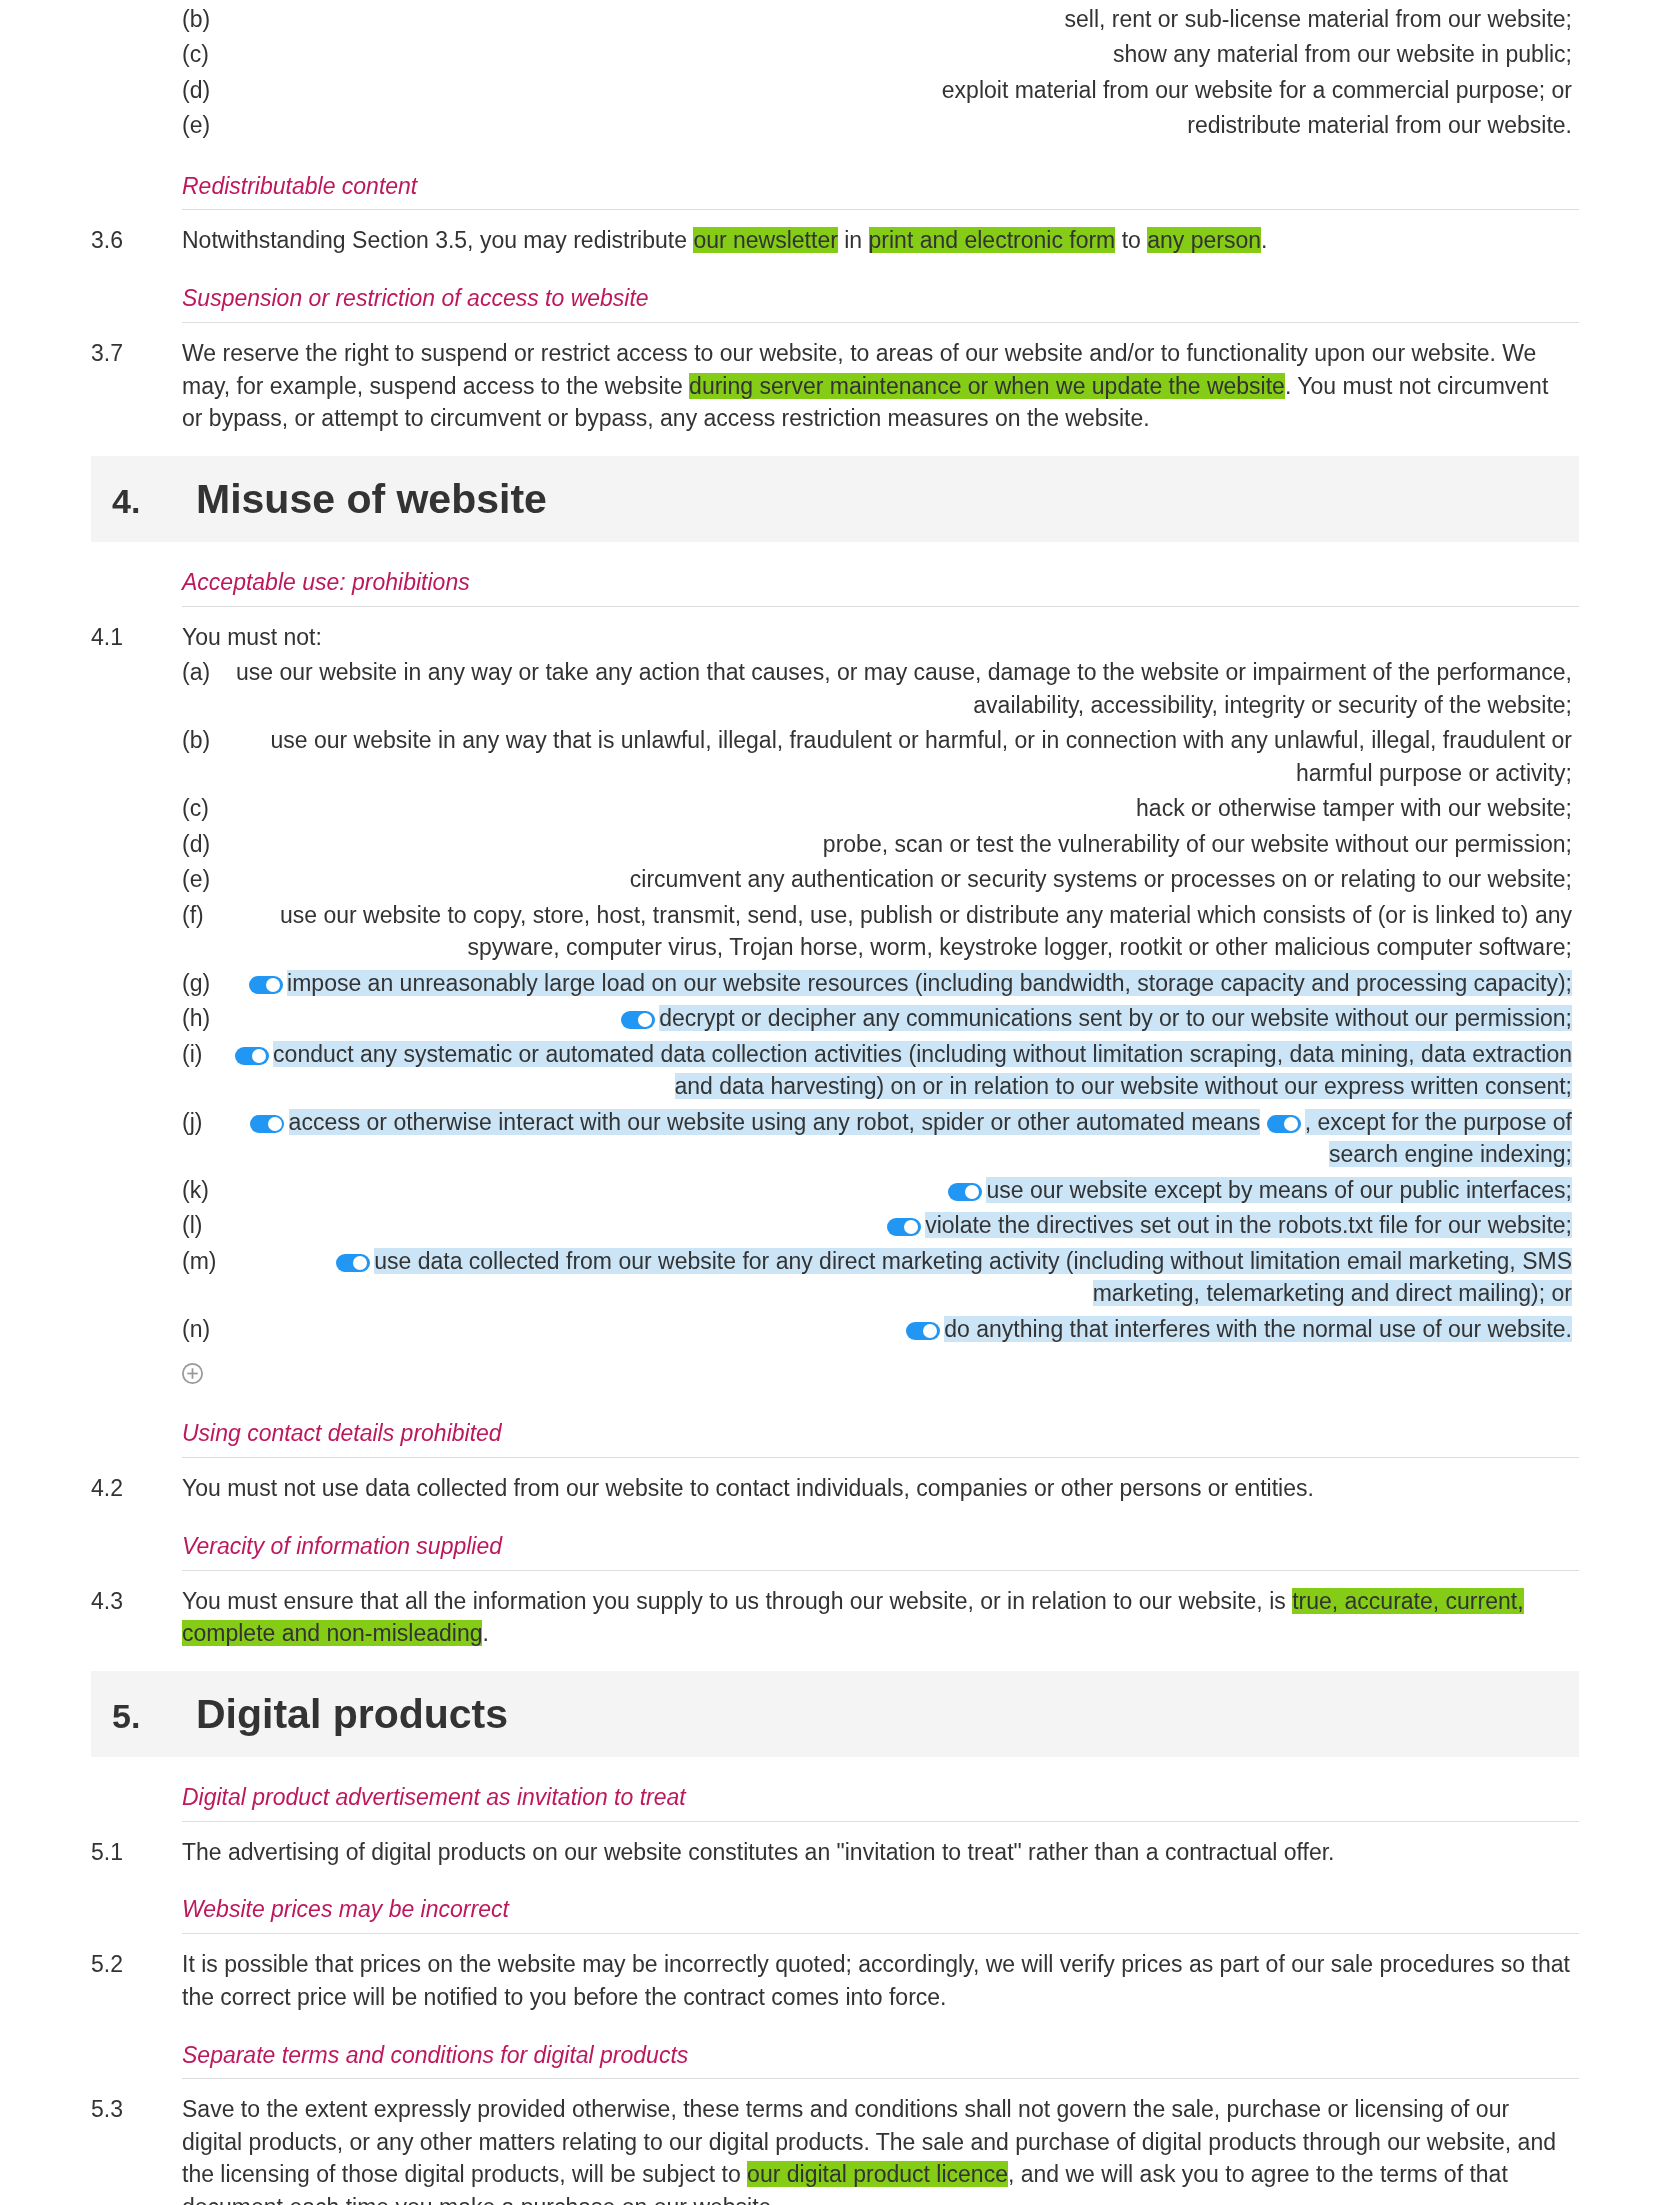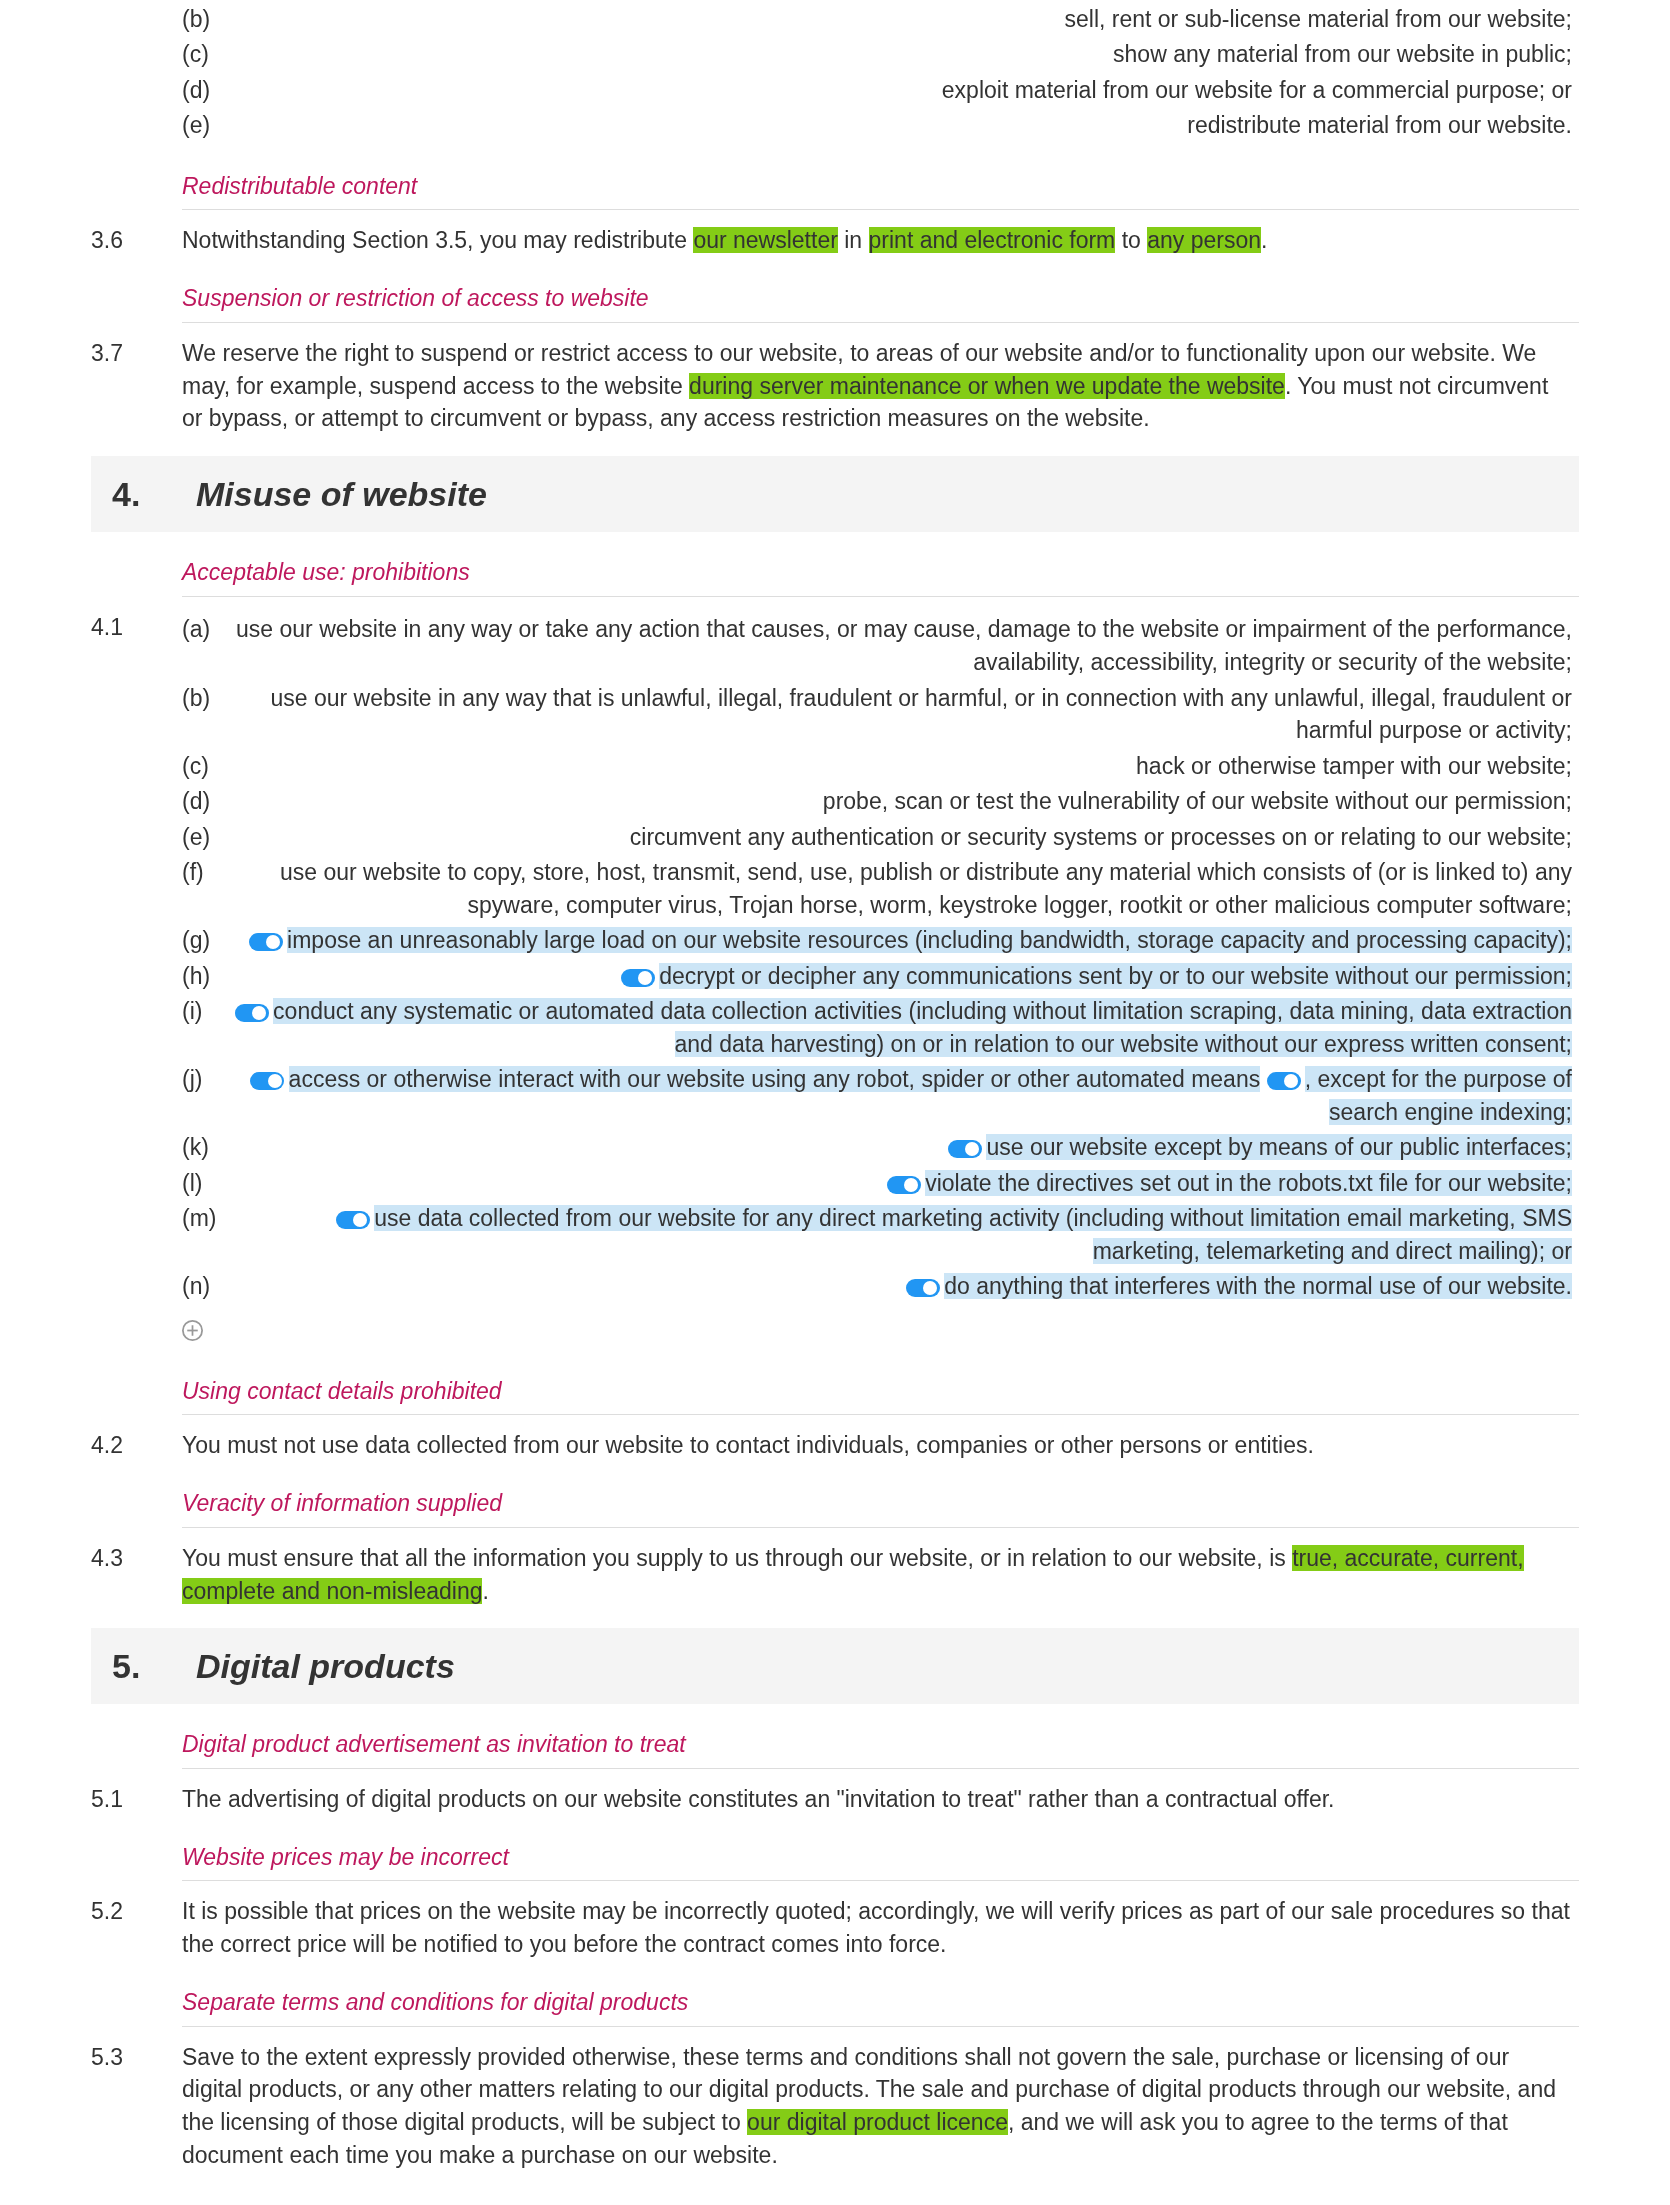--- a/index.html
+++ b/index.html
@@ -15,21 +15,21 @@
   .page { padding: 0 91px 28px 91px; }
   .section-heading {
     background: #f4f4f4;
     padding: 14px 21px;
     margin: 21px 0 14px 0;
     display: flex;
     gap: 42px;
     align-items: baseline;
   }
   .section-heading .num { font-size: 34px; font-weight: bold; min-width: 42px; }
-  .section-heading .title { font-size: 34px; font-weight: bold; font-style: italic; }
+  .section-heading .title { font-size: 41px; font-weight: bold; }
   .annotation {
     font-style: italic;
     color: #be185d;
     padding: 9.8px 0 7px 0;
     border-bottom: 0.7px solid #ddd;
     margin-left: 91px;
     margin-bottom: 14px;
     margin-top: 4.2px;
   }
   .clause {
@@ -130,20 +130,21 @@
 
   <div class="section-heading">
     <span class="num">4.</span>
     <span class="title">Misuse of website</span>
   </div>
 
   <div class="annotation">Acceptable use: prohibitions</div>
   <div class="clause">
     <div class="clause-num">4.1</div>
     <div class="clause-body">
+      <div>You must not:</div>
       <div class="sub-list">
         <div class="sub-item">
             <span class="sub-marker">(a)</span>
             <span class="sub-text">use our website in any way or take any action that causes, or may cause, damage to the website or impairment of the performance, availability, accessibility, integrity or security of the website;</span>
           </div>
         <div class="sub-item">
             <span class="sub-marker">(b)</span>
             <span class="sub-text">use our website in any way that is unlawful, illegal, fraudulent or harmful, or in connection with any unlawful, illegal, fraudulent or harmful purpose or activity;</span>
           </div>
         <div class="sub-item">

